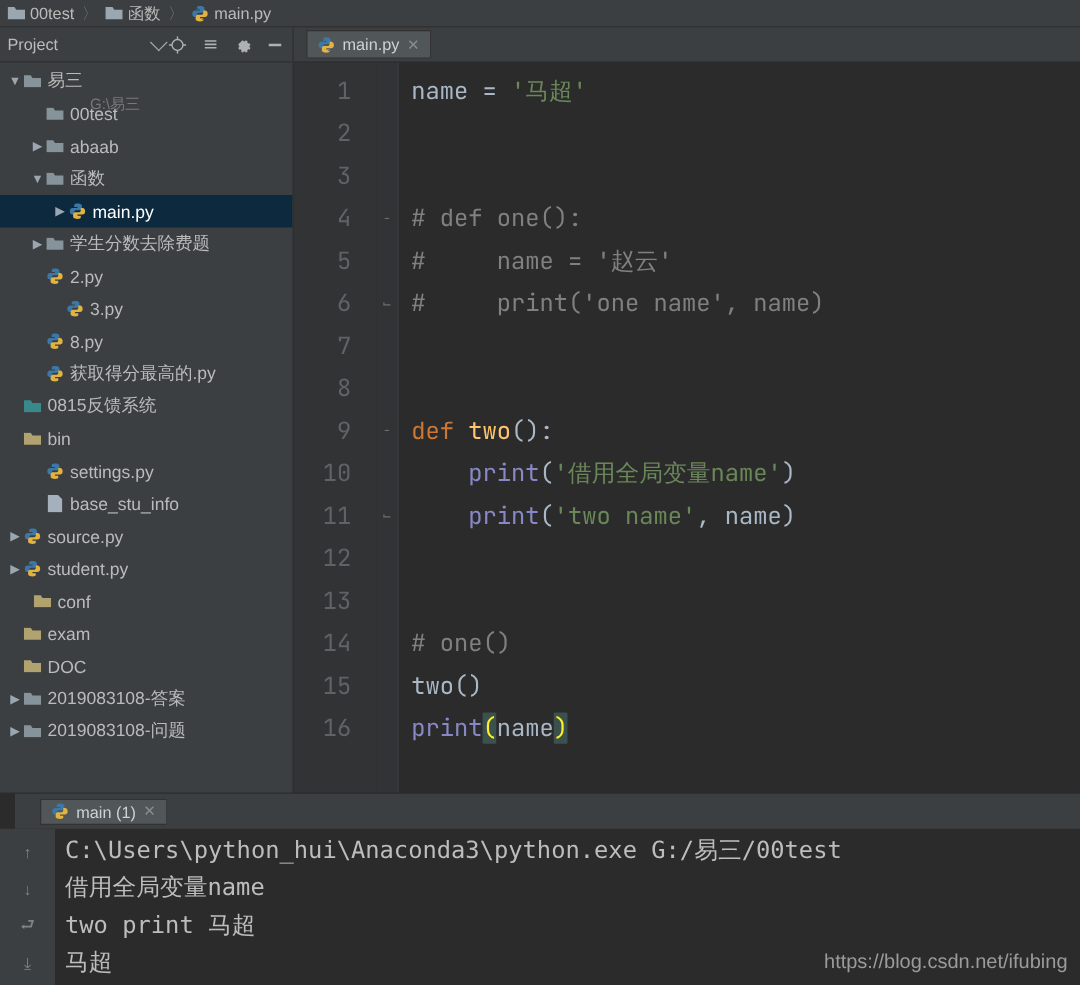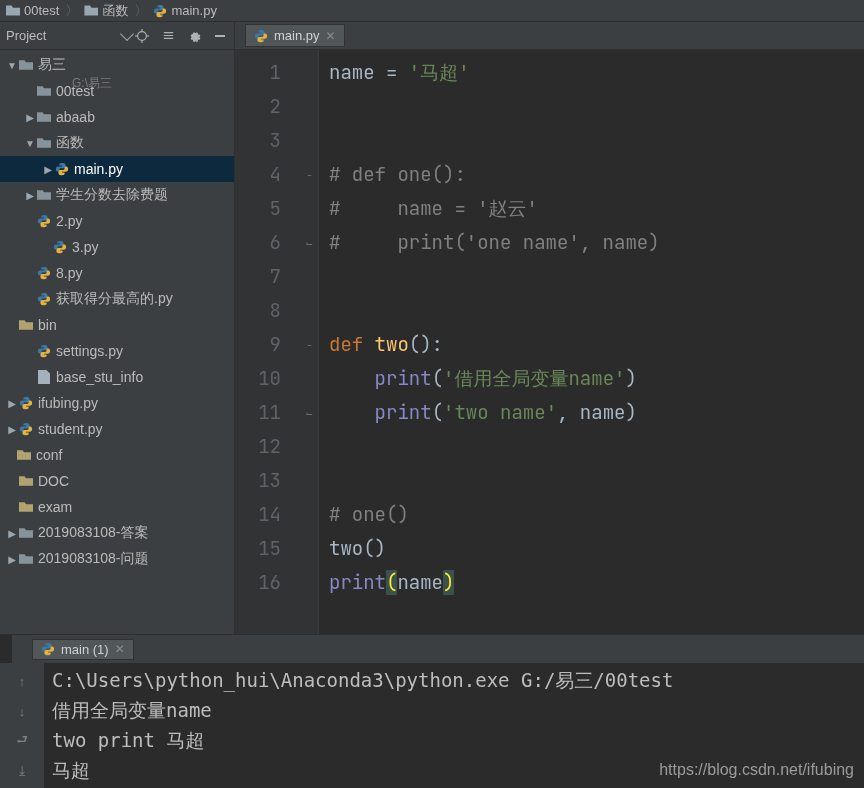--- a/index.html
+++ b/index.html
@@ -302,20 +302,27 @@
             <svg viewBox="0 0 16 16" width="14" height="14">
               <path fill="#3b78a7" d="M8 1c-3 0-3 1.3-3 1.3V4h3v1H3.3S1 5 1 8s2.3 3 2.3 3H5V9s0-2 2-2h3s2 0 2-2V3s0-2-4-2z"></path>
               <path fill="#e2b340" d="M8 15c3 0 3-1.3 3-1.3V12H8v-1h4.7s2.3 0 2.3-3-2.3-3-2.3-3H11v2s0 2-2 2H6s-2 0-2 2v2s0 2 4 2z"></path>
             </svg>
           </span>
           <span>获取得分最高的.py</span>
         </div>
         <div class="tree-row" style="padding-left: 6px;">
           <span class="tree-arrow none">▶</span>
           <span class="tree-icon">
+            <span class="folder-teal"></span>
+          </span>
+          <span>0815反馈系统</span>
+        </div>
+        <div class="tree-row" style="padding-left: 6px;">
+          <span class="tree-arrow none">▶</span>
+          <span class="tree-icon">
             <span class="folder-plain"></span>
           </span>
           <span>bin</span>
         </div>
         <div class="tree-row" style="padding-left: 24px;">
           <span class="tree-arrow none">▶</span>
           <span class="tree-icon">
             <svg viewBox="0 0 16 16" width="14" height="14">
               <path fill="#3b78a7" d="M8 1c-3 0-3 1.3-3 1.3V4h3v1H3.3S1 5 1 8s2.3 3 2.3 3H5V9s0-2 2-2h3s2 0 2-2V3s0-2-4-2z"></path>
               <path fill="#e2b340" d="M8 15c3 0 3-1.3 3-1.3V12H8v-1h4.7s2.3 0 2.3-3-2.3-3-2.3-3H11v2s0 2-2 2H6s-2 0-2 2v2s0 2 4 2z"></path>
@@ -331,52 +338,52 @@
           <span>base_stu_info</span>
         </div>
         <div class="tree-row" style="padding-left: 6px;">
           <span class="tree-arrow">▶</span>
           <span class="tree-icon">
             <svg viewBox="0 0 16 16" width="14" height="14">
               <path fill="#3b78a7" d="M8 1c-3 0-3 1.3-3 1.3V4h3v1H3.3S1 5 1 8s2.3 3 2.3 3H5V9s0-2 2-2h3s2 0 2-2V3s0-2-4-2z"></path>
               <path fill="#e2b340" d="M8 15c3 0 3-1.3 3-1.3V12H8v-1h4.7s2.3 0 2.3-3-2.3-3-2.3-3H11v2s0 2-2 2H6s-2 0-2 2v2s0 2 4 2z"></path>
             </svg>
           </span>
-          <span>ifubing.py</span>
+          <span>source.py</span>
         </div>
         <div class="tree-row" style="padding-left: 6px;">
           <span class="tree-arrow">▶</span>
           <span class="tree-icon">
             <svg viewBox="0 0 16 16" width="14" height="14">
               <path fill="#3b78a7" d="M8 1c-3 0-3 1.3-3 1.3V4h3v1H3.3S1 5 1 8s2.3 3 2.3 3H5V9s0-2 2-2h3s2 0 2-2V3s0-2-4-2z"></path>
               <path fill="#e2b340" d="M8 15c3 0 3-1.3 3-1.3V12H8v-1h4.7s2.3 0 2.3-3-2.3-3-2.3-3H11v2s0 2-2 2H6s-2 0-2 2v2s0 2 4 2z"></path>
             </svg>
           </span>
           <span>student.py</span>
         </div>
-        <div class="tree-row" style="padding-left: 4px;">
+        <div class="tree-row" style="padding-left: 14px;">
           <span class="tree-arrow none">▶</span>
           <span class="tree-icon">
             <span class="folder-plain"></span>
           </span>
           <span>conf</span>
         </div>
         <div class="tree-row" style="padding-left: 6px;">
           <span class="tree-arrow none">▶</span>
           <span class="tree-icon">
             <span class="folder-plain"></span>
           </span>
+          <span>exam</span>
+        </div>
+        <div class="tree-row" style="padding-left: 6px;">
+          <span class="tree-arrow none">▶</span>
+          <span class="tree-icon">
+            <span class="folder-plain"></span>
+          </span>
           <span>DOC</span>
-        </div>
-        <div class="tree-row" style="padding-left: 6px;">
-          <span class="tree-arrow none">▶</span>
-          <span class="tree-icon">
-            <span class="folder-plain"></span>
-          </span>
-          <span>exam</span>
         </div>
         <div class="tree-row" style="padding-left: 6px;">
           <span class="tree-arrow">▶</span>
           <span class="tree-icon">
             <span class="folder-dark"></span>
           </span>
           <span>2019083108-答案</span>
         </div>
         <div class="tree-row" style="padding-left: 6px;">
           <span class="tree-arrow">▶</span>

